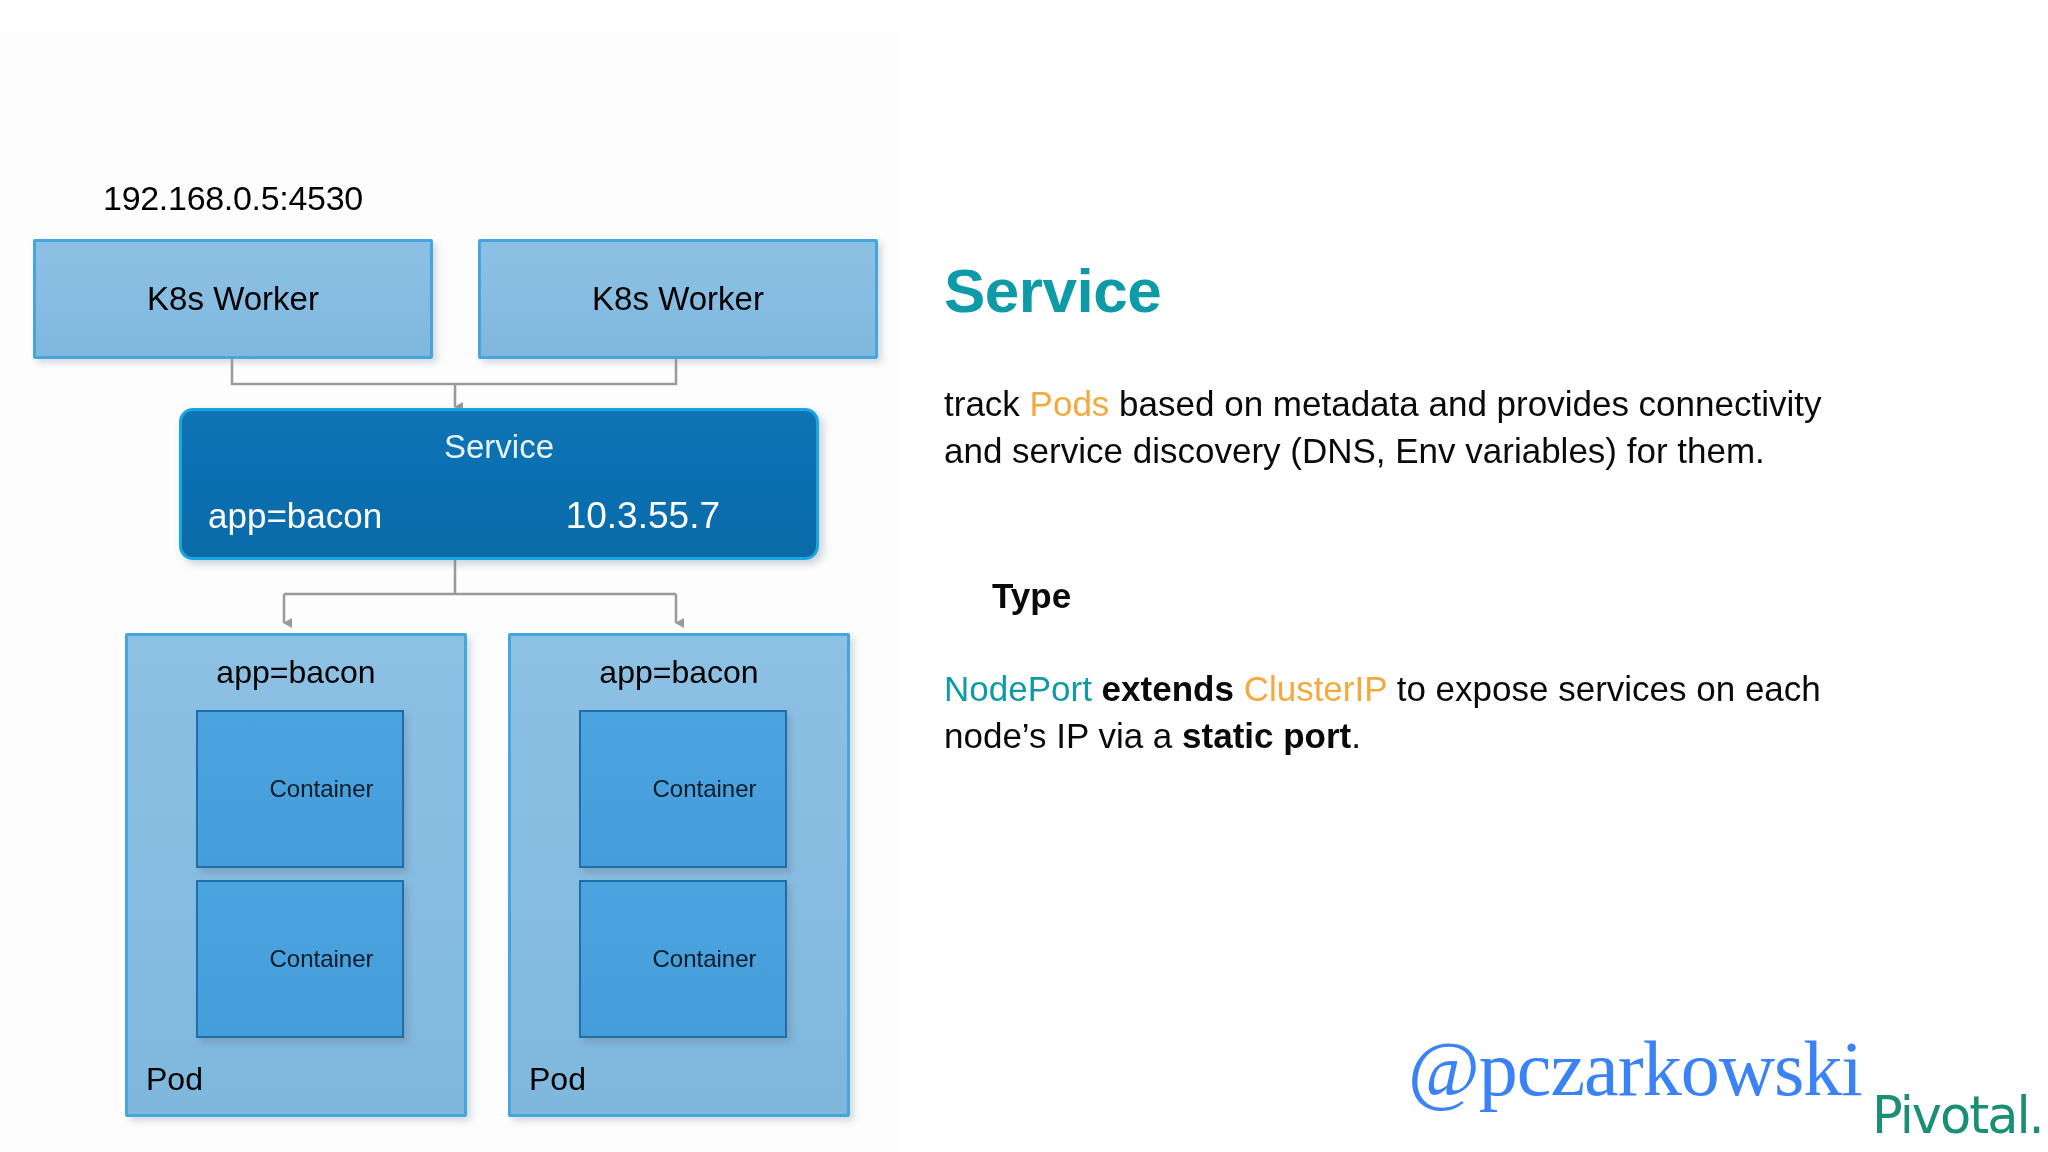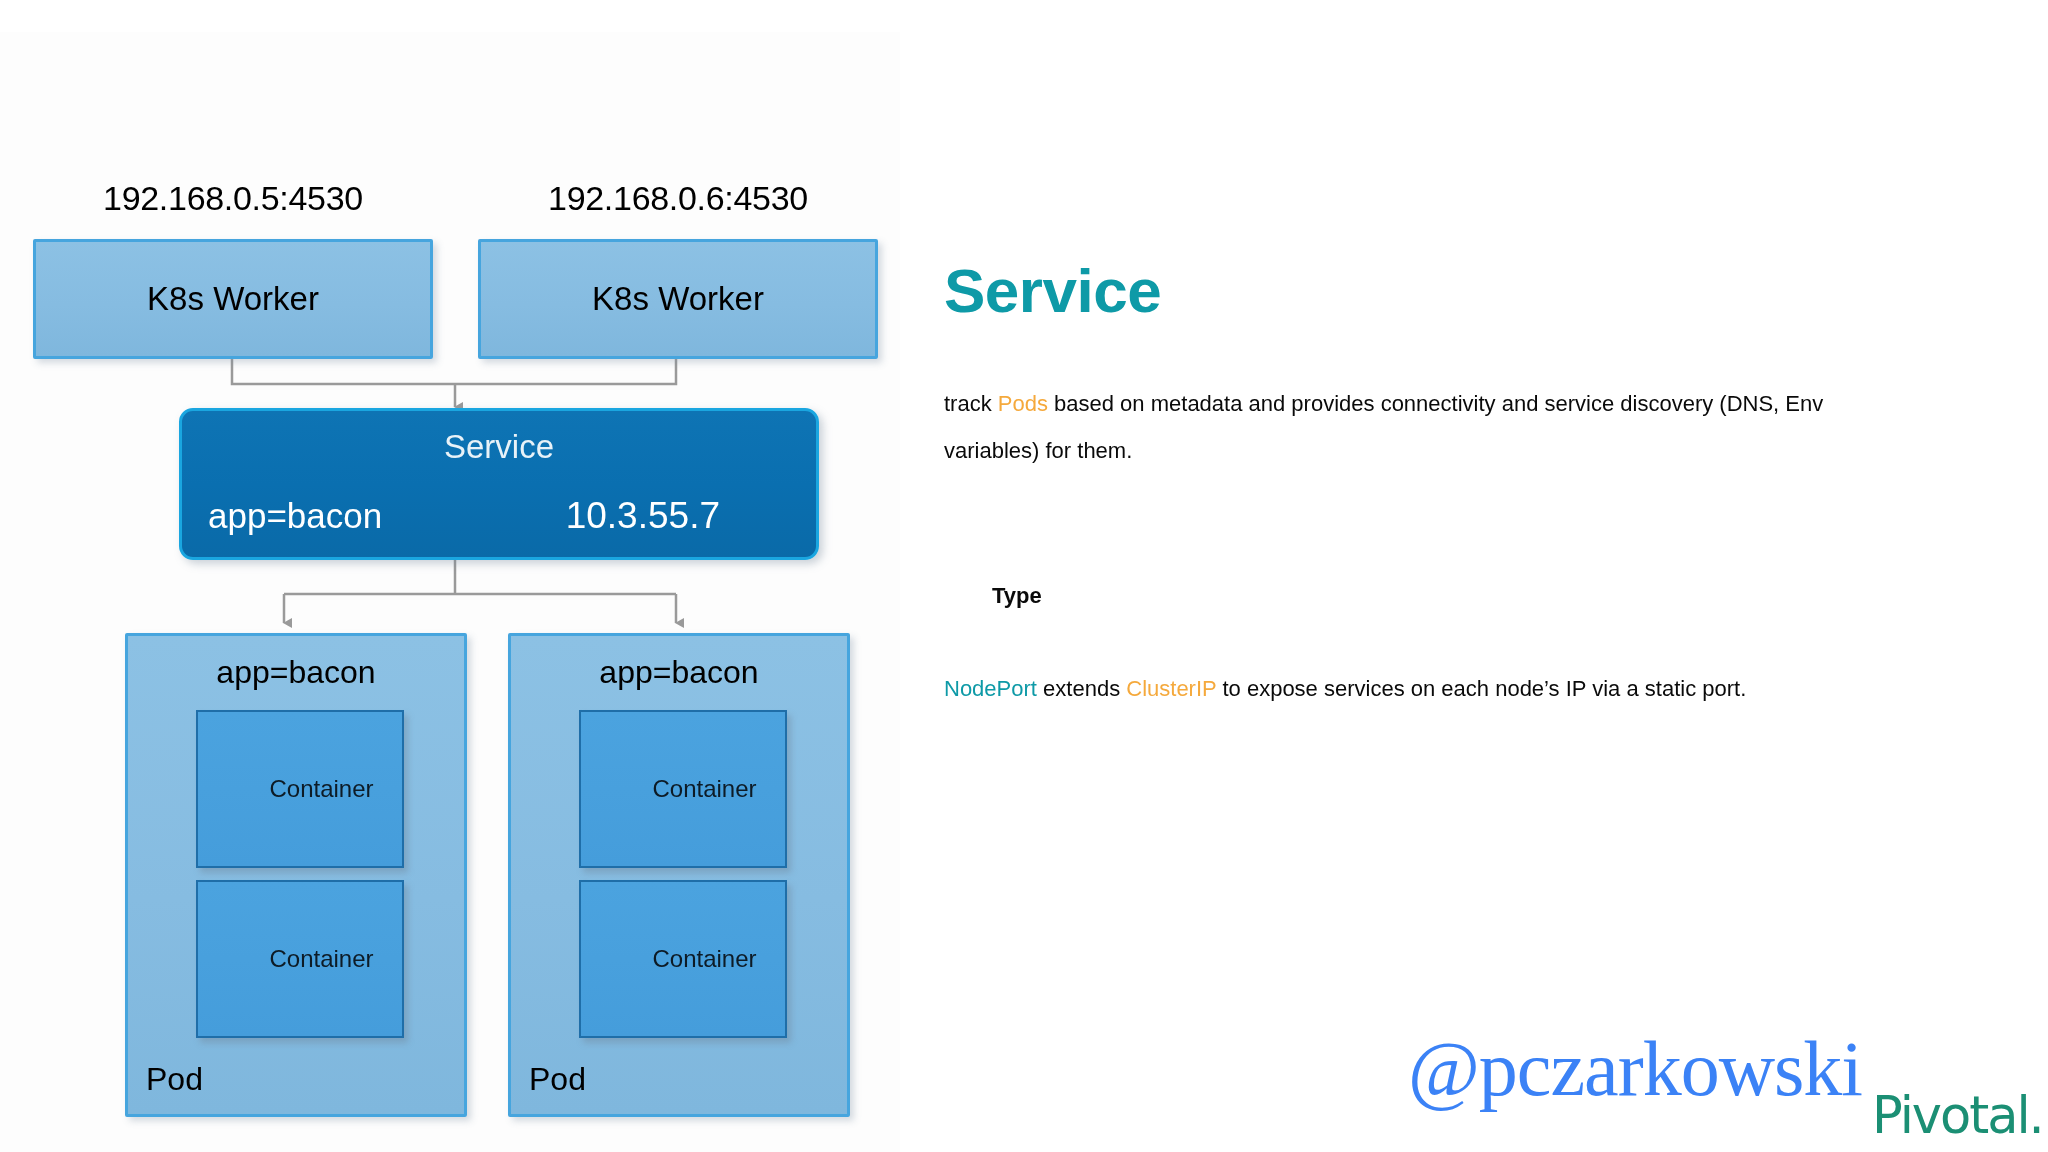--- a/index.html
+++ b/index.html
@@ -152,31 +152,31 @@
     top: 255px;
     font-size: 62px;
     font-weight: bold;
     color: #0e9aa7;
     letter-spacing: -0.5px;
   }
   .body-para {
     position: absolute;
     left: 0;
     width: 920px;
-    font-size: 22px;
+    font-size: 35px;
     line-height: 47px;
     color: #0a0a0a;
   }
   #para-1 { top: 380px; }
   #para-type { top: 572px; font-weight: bold; margin-left: 48px; }
   #para-2 { top: 665px; width: 935px; }
 
   .accent-teal { color: #0e9aa7; }
   .accent-orange { color: #f5a93c; }
-  .strong { font-weight: normal; }
+  .strong { font-weight: bold; }
 
   
   #watermark {
     position: absolute;
     left: 1408px;
     top: 1024px;
     font-size: 78px;
     color: #3b82f6;
     font-family: Liberation Serif, serif;
     letter-spacing: -1px;
@@ -212,21 +212,20 @@
       <path d="M 232 327 L 232 352 L 676 352 L 676 327" fill="none" stroke="#9a9a9a" stroke-width="2.5"></path>
       <path d="M 455 352 L 455 375" fill="none" stroke="#9a9a9a" stroke-width="2.5" marker-end="url(#arrowhead)"></path>
 
       <path d="M 455 528 L 455 562" fill="none" stroke="#9a9a9a" stroke-width="2.5"></path>
       <path d="M 284 562 L 676 562" fill="none" stroke="#9a9a9a" stroke-width="2.5"></path>
       <path d="M 284 562 L 284 591" fill="none" stroke="#9a9a9a" stroke-width="2.5" marker-end="url(#arrowhead)"></path>
       <path d="M 676 562 L 676 591" fill="none" stroke="#9a9a9a" stroke-width="2.5" marker-end="url(#arrowhead)"></path>
     </svg>
 
     <div class="ip-label" style="left:33px; top:147px; width:400px;">192.168.0.5:4530</div>
-    <div class="ip-label" style="left:478px; top:147px; width:400px;">192.168.0.6:4530</div>
 
     <div class="node-box worker" style="left:33px; top:207px; width:400px; height:120px;">
       <span class="worker-label">K8s Worker</span>
     </div>
     <div class="node-box worker" style="left:478px; top:207px; width:400px; height:120px;">
       <span class="worker-label">K8s Worker</span>
     </div>
 
     <div id="service-box" style="left:179px; top:376px; width:640px; height:152px;">
       <div id="service-title">Service</div>

